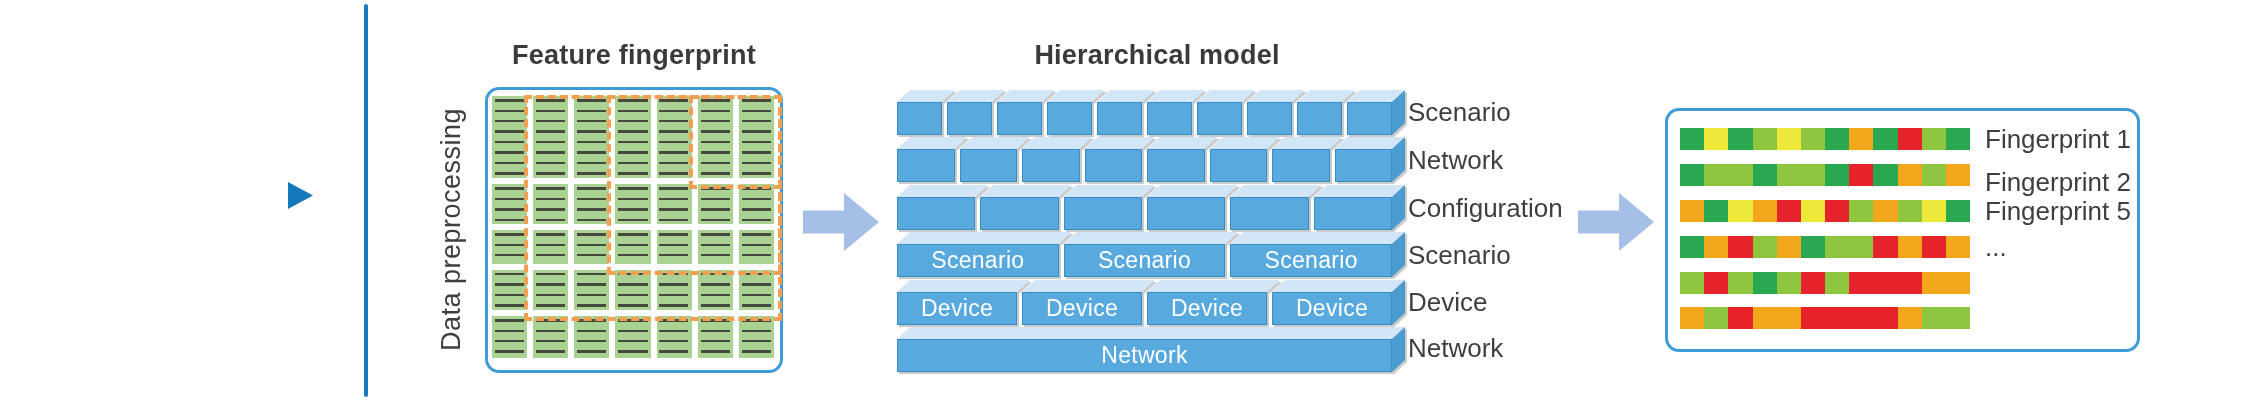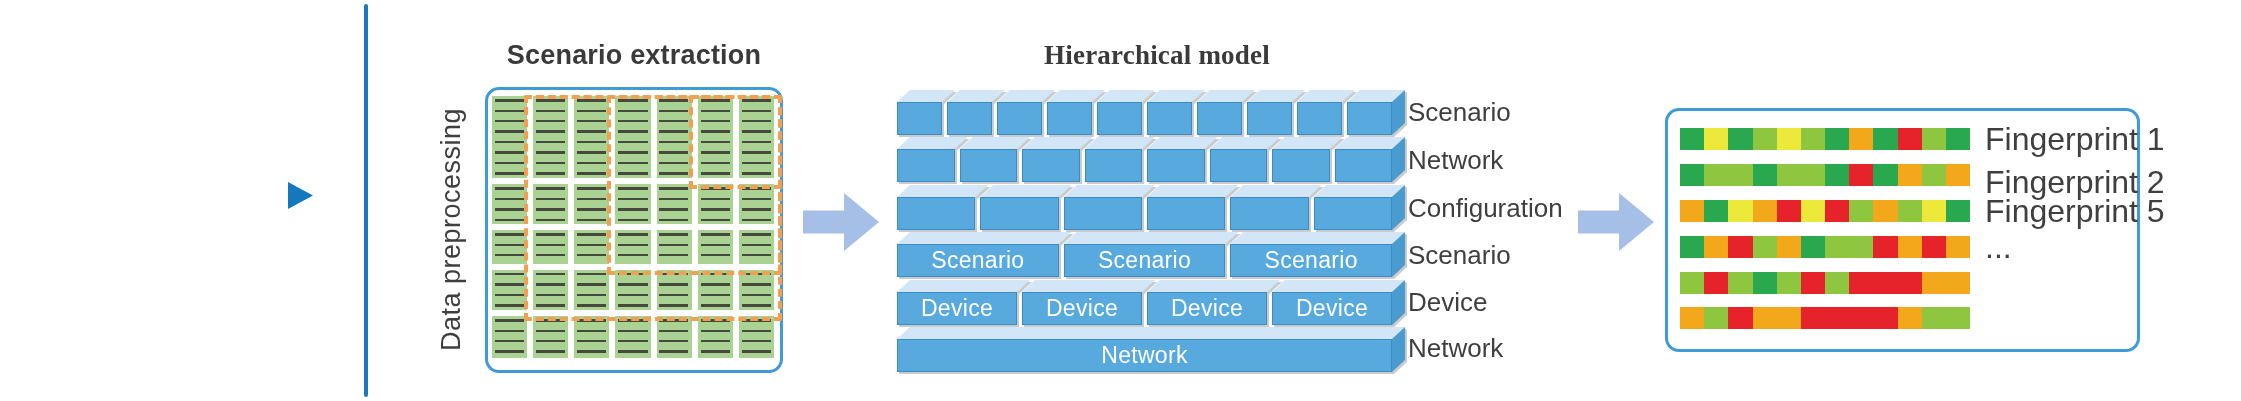--- a/index.html
+++ b/index.html
@@ -13,21 +13,21 @@
     font-style:italic;font-size:26px;line-height:47px;color:#1478bd;letter-spacing:.2px;
   }
   .caption-pointer{
     position:absolute;left:288px;top:182px;width:25px;height:27px;background:#1478bd;
     clip-path:polygon(0 0,100% 50%,0 100%);
   }
   .separator{position:absolute;left:364px;top:4px;width:4px;height:393px;background:#1b79bd;border-radius:2px;}
   
   .panel-title{position:absolute;top:40px;font-size:27px;font-weight:700;color:#3a3a3a;text-align:center;letter-spacing:.2px;}
   #fe-title{left:484px;width:300px;}
-  #hm-title{left:997px;width:320px;font-family:Liberation Serif, serif;}
+  #hm-title{left:997px;width:320px;}
   #dm-title{left:1735px;width:300px;}
   .side-label{
     position:absolute;left:436px;top:92px;height:274px;width:34px;
     writing-mode:vertical-rl;transform:rotate(180deg);
     font-size:27px;color:#3f3f3f;text-align:center;letter-spacing:.5px;
   }
   .blue-box{position:absolute;border:3px solid #3f9bd8;border-radius:14px;background:#ffffff;}
   #fe-box{left:485px;top:87px;width:292px;height:280px;}
   #dm-box{left:1665px;top:108px;width:469px;height:238px;}
   #fe-grid{
@@ -69,33 +69,33 @@
   }
   .blk:last-child::after{
     content:'';position:absolute;top:-13px;right:-14px;width:13px;height:calc(100% + 14px);
     background:#4a9bd0;
     clip-path:polygon(0 12px,100% 0,100% calc(100% - 12px),0 100%);
   }
   .hlabel{position:absolute;left:1408px;height:33px;line-height:33px;font-size:26px;color:#3f3f3f;white-space:nowrap;}
   
   .strip{position:absolute;left:1680px;width:290px;height:22px;display:flex;}
   .scell{flex:1;}
-  .fp-label{position:absolute;left:1985px;height:32px;line-height:32px;font-size:32px;color:#3f3f3f;white-space:nowrap;}
+  .fp-label{position:absolute;left:1985px;height:32px;line-height:32px;font-size:26px;color:#3f3f3f;white-space:nowrap;}
 </style>
 </head>
 <body>
 
 <div id="canvas">
 
   <div class="fig-caption">
   </div>
   <div class="caption-pointer"></div>
   <div class="separator"></div>
 
-  <div class="panel-title" id="fe-title">Scenario extraction</div>
+  <div class="panel-title" id="fe-title">Feature fingerprint</div>
   <div class="side-label">Data preprocessing</div>
   <div class="blue-box" id="fe-box"></div>
   <div id="fe-grid">
       <div class="ggroup" style="height: 82px;">
         <div class="gcell"></div>
         <div class="gcell"></div>
         <div class="gcell"></div>
         <div class="gcell"></div>
         <div class="gcell"></div>
         <div class="gcell"></div>

